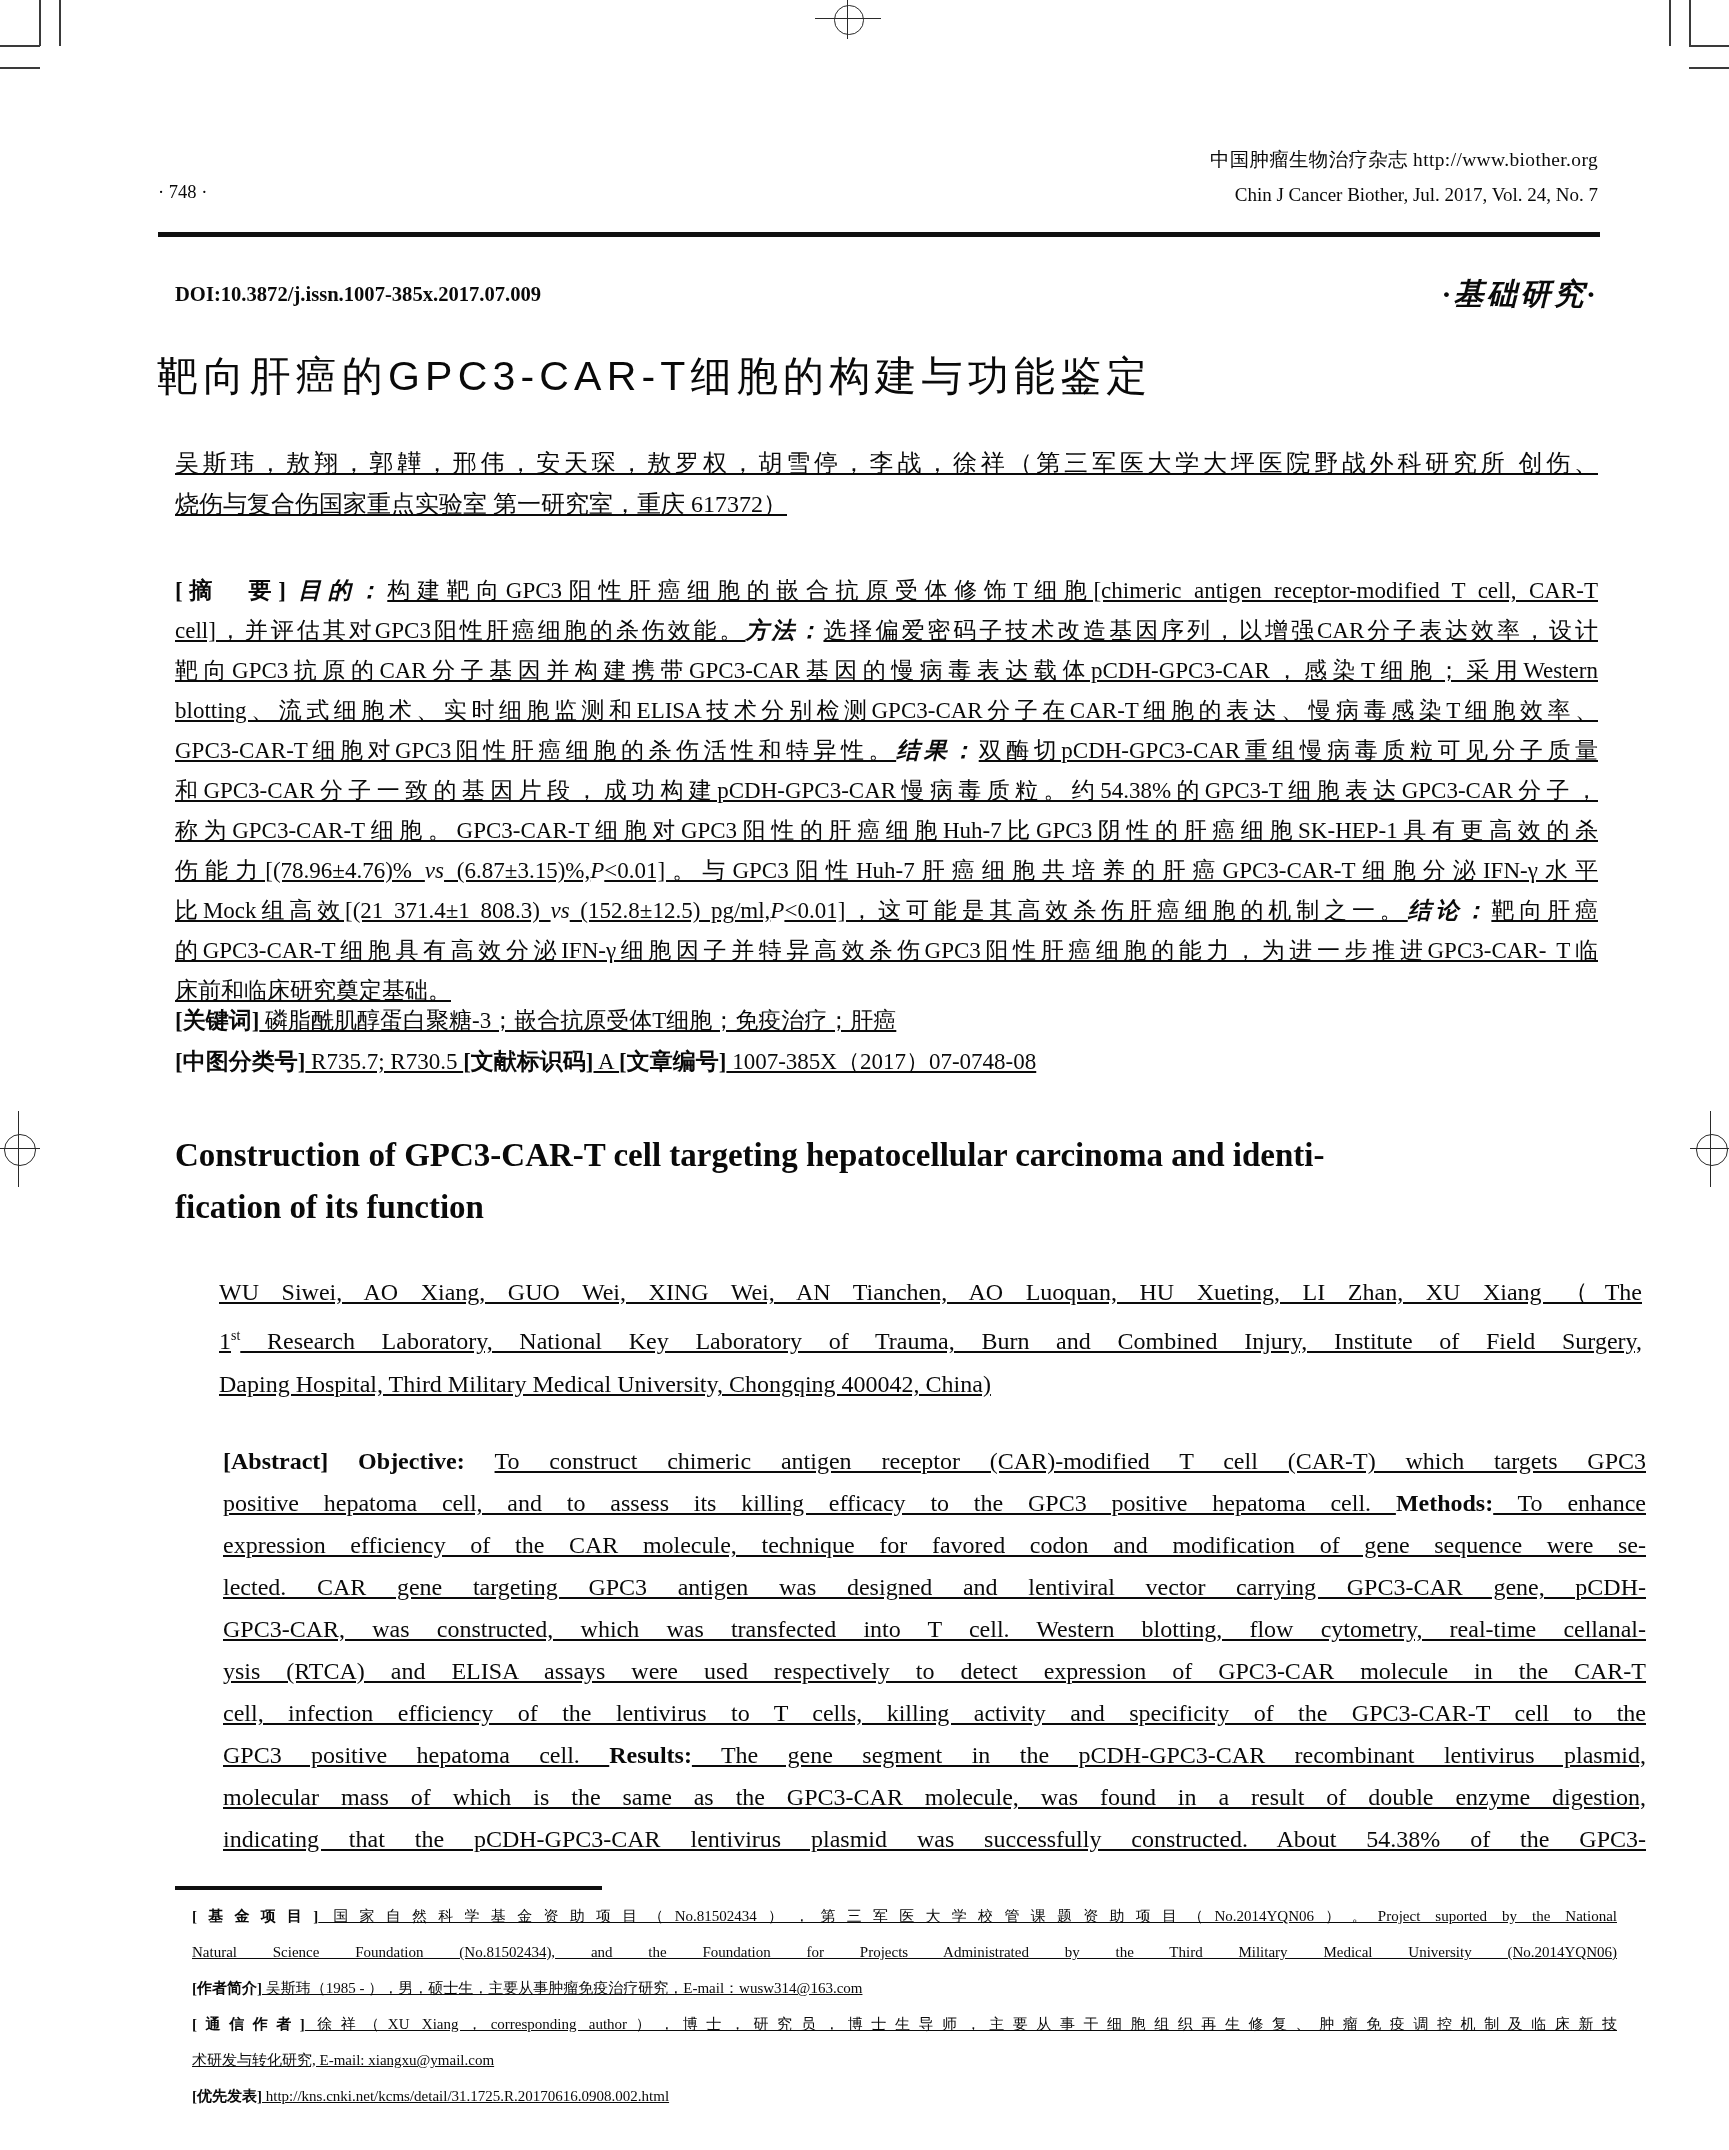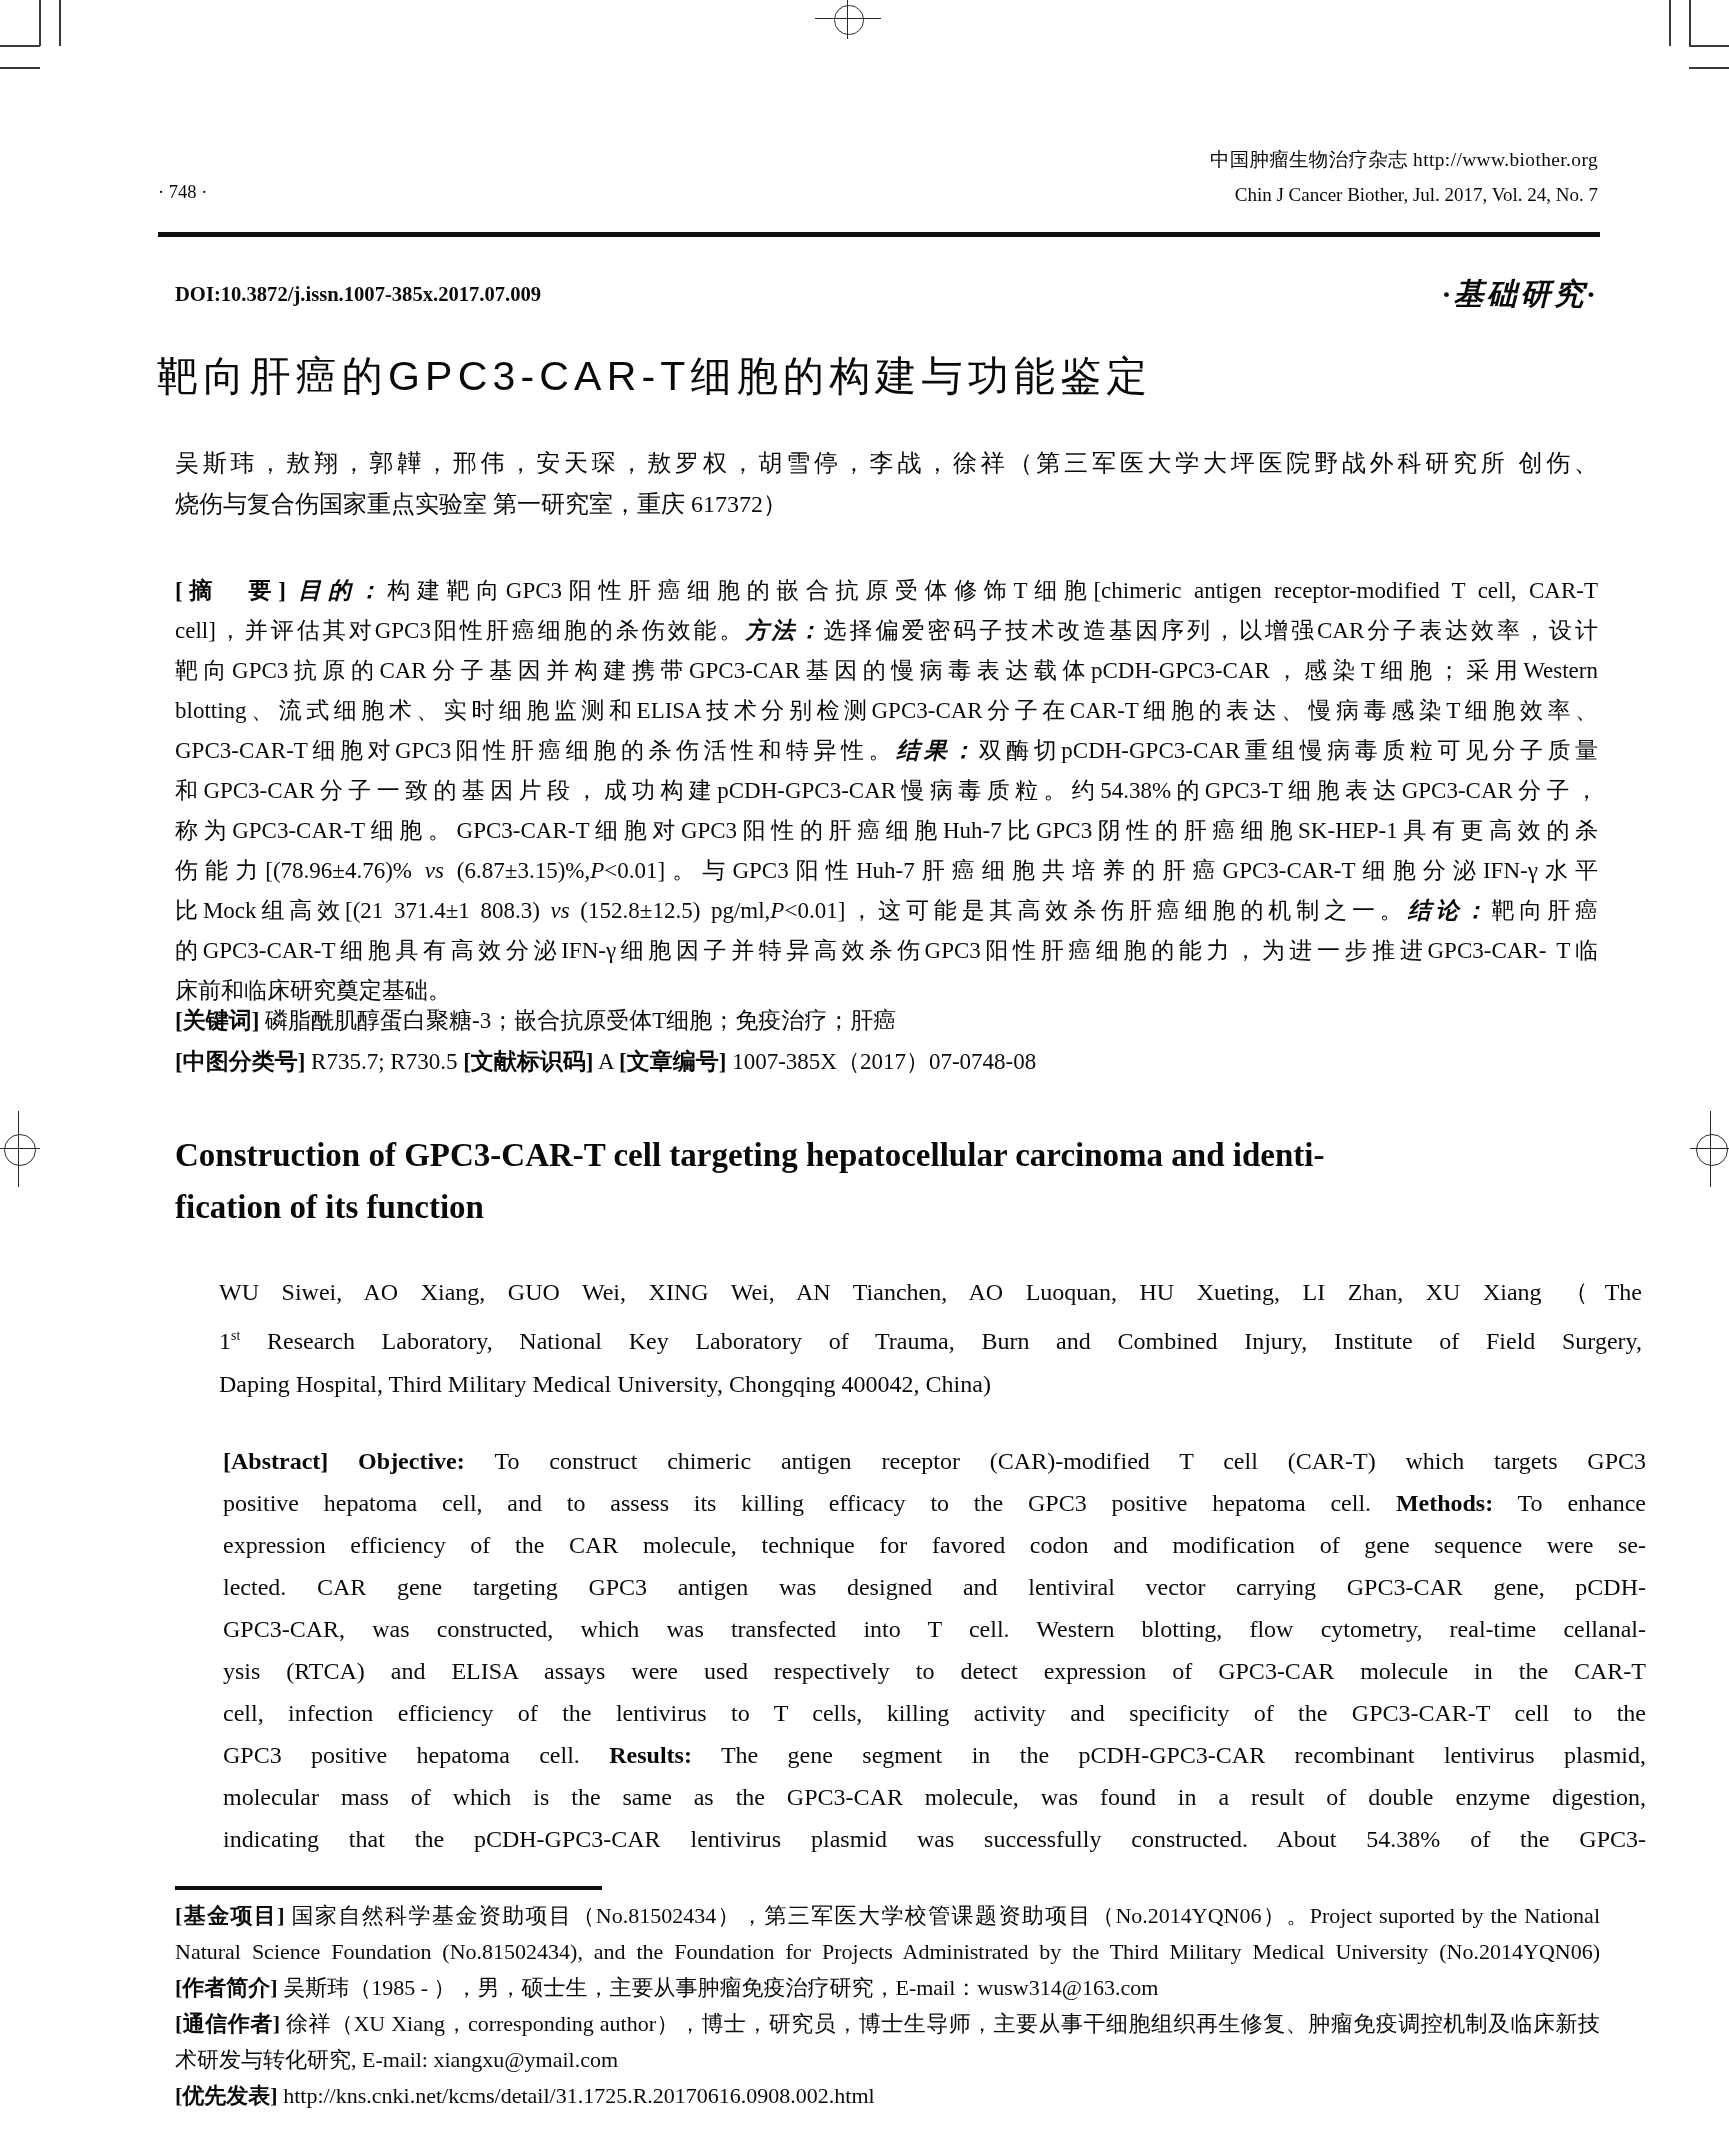--- a/index.html
+++ b/index.html
@@ -6,42 +6,42 @@
   .page{position:relative;width:1730px;height:2299px;background:#ffffff;color:#0a0a0a;
         font-family:"Liberation Serif", serif;overflow:hidden;}
   .abs{position:absolute;}
   .mark{position:absolute;background:#3a3a3a;}
   .regline{position:absolute;background:#2a2a2a;}
   .regcircle{position:absolute;border:1.3px solid #2a2a2a;border-radius:50%;background:transparent;}
   .rule{position:absolute;background:#101010;}
   .tl{width:100%;}
   .block .tl{overflow:hidden;}
   .just{text-align:justify;text-align-last:justify;}
-  .s0{font-weight:normal;font-style:normal;}
+  .s0{font-weight:normal;font-style:normal;text-decoration:underline;}
   .s1{font-weight:bold;text-align:right;}
   .s2{font-weight:bold;font-style:italic;}
   .s3{vertical-align:super;font-size:58%;}
   .s4{font-style:italic;}
 
   .hdr-journal-cn{top:146px;right:132px;font-size:19.4px;text-align:right;letter-spacing:0.4px;}
   .hdr-page-num{top:182px;left:158px;font-size:18.5px;}
   .hdr-journal-en{top:184px;right:132px;font-size:19px;text-align:right;}
   .rule-top{top:232px;left:158px;width:1442px;height:5.2px;}
   .doi{top:283px;left:175px;font-size:20.6px;font-weight:bold;}
   .section-label{top:274px;right:132px;font-size:30px;font-weight:bold;font-style:italic;letter-spacing:3.4px;}
   .title-cn{top:349px;left:157px;font-size:41px;font-weight:normal;letter-spacing:5.2px;
             font-family:"Liberation Sans", sans-serif;}
   .authors-cn{top:443px;left:175px;width:1423px;font-size:24px;line-height:41px;}
   .abstract-cn{top:571px;left:175px;width:1423px;font-size:23px;line-height:40px;}
   .keywords-cn{top:1000px;left:175px;width:1423px;font-size:23px;line-height:41px;}
   .title-en{top:1129px;left:175px;width:1423px;font-size:33px;line-height:52px;font-weight:bold;}
   .authors-en{top:1271px;left:175px;width:1423px;font-size:24px;line-height:43px;margin-left:44px;}
   .abstract-en{top:1440px;left:175px;width:1423px;font-size:24px;line-height:42px;margin-left:48px;}
   .fn-rule{top:1886px;left:175px;width:427px;height:4.3px;}
-  .footnotes{top:1898px;left:175px;width:1425px;font-size:22px;line-height:36px;}
+  .footnotes{top:1898px;left:192px;width:1425px;font-size:15px;line-height:36px;}
 </style>
 </head>
 <body>
 
 <div class="page">
 
   <div>
     <div class="mark" style="left:39px;top:0;width:1.7px;height:46px;"></div>
     <div class="mark" style="left:59px;top:0;width:1.7px;height:46px;"></div>
     <div class="mark" style="left:0;top:45px;width:40px;height:1.7px;"></div>

